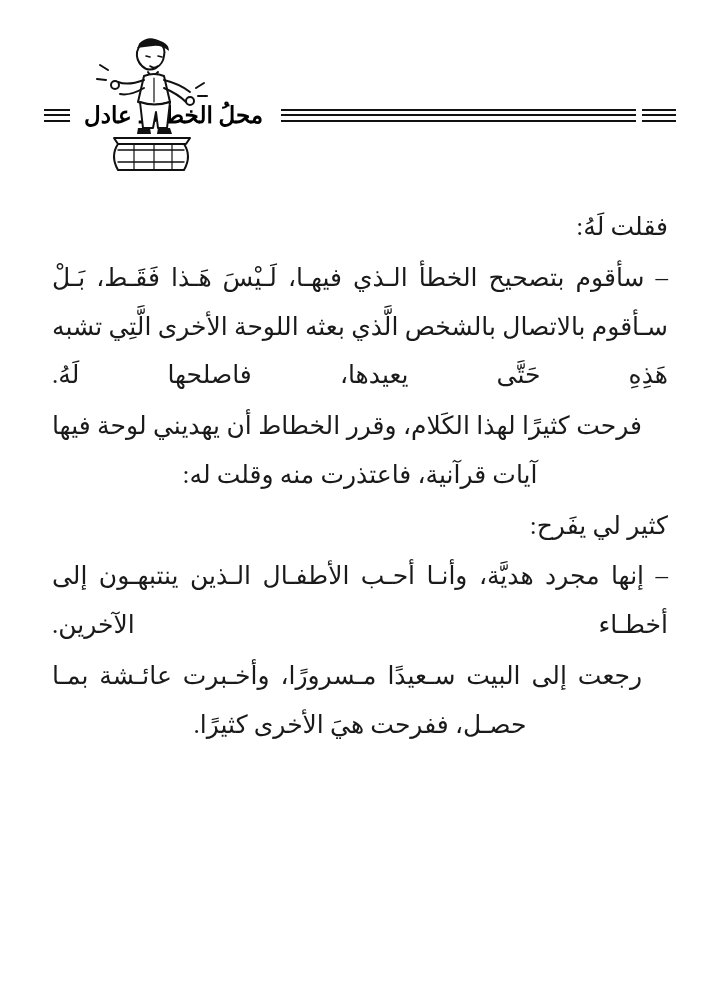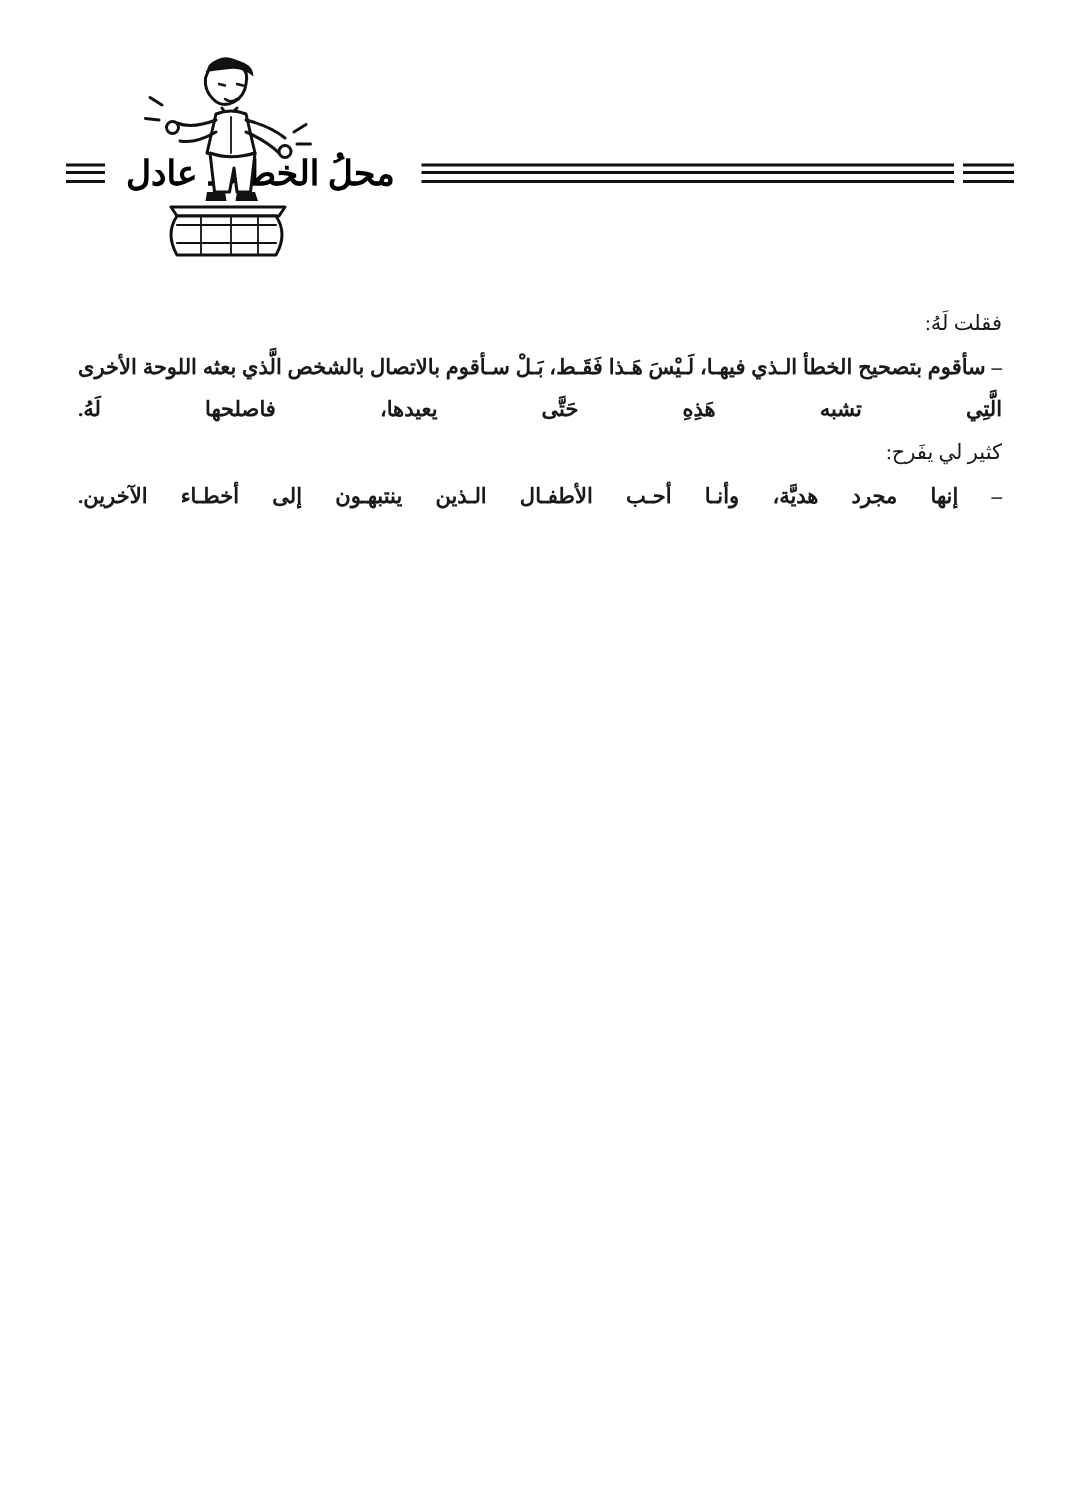--- a/index.html
+++ b/index.html
@@ -80,30 +80,30 @@
   }
   .illustration svg { display: block; }
 
   
   .body-text {
     padding: 28px 52px 0 52px;
     box-sizing: border-box;
   }
 
   .para {
-    font-size: 14px;
+    font-size: 25px;
     line-height: 1.95;
     margin: 0 0 2px 0;
     text-align: justify;
     text-align-last: center;
     direction: rtl;
   }
   .para.right   { text-align: right;  text-align-last: right; }
   .para.center-last { text-align: justify; text-align-last: center; }
-  .para.justify { text-align: justify; text-align-last: justify; font-weight: bold; }
+  .para.justify { text-align: justify; text-align-last: justify; }
 
   .para.indent { text-indent: 26px; }
 </style>
 </head>
 <body>
 
 <div class="page">
 
   <div class="header">
 
@@ -177,21 +177,23 @@
     </div>
   </div>
 
   <div class="body-text">
 
     <p class="para right">فقلت لَهُ:</p>
 
 
     <p class="para justify">– سأقوم بتصحيح الخطأ الـذي فيهـا، لَـيْسَ هَـذا فَقَـط، بَـلْ سـأقوم بالاتصال بالشخص الَّذي بعثه اللوحة الأخرى الَّتِي تشبه هَذِهِ حَتَّى يعيدها، فاصلحها لَهُ.</p>
 
+    <p class="para center-last indent">فرحت كثيرًا لهذا الكَلام، وقرر الخطاط أن يهديني لوحة فيها آيات قرآنية، فاعتذرت منه وقلت له:</p>
 
 
     <p class="para right">كثير لي يفَرح:</p>
 
     <p class="para justify">– إنها مجرد هديَّة، وأنـا أحـب الأطفـال الـذين ينتبهـون إلى أخطـاء الآخرين.</p>
 
+    <p class="para center-last indent">رجعت إلى البيت سـعيدًا مـسرورًا، وأخـبرت عائـشة بمـا حصـل، ففرحت هيَ الأخرى كثيرًا.</p>
 
   </div>
 </div>
 
 </body></html>

